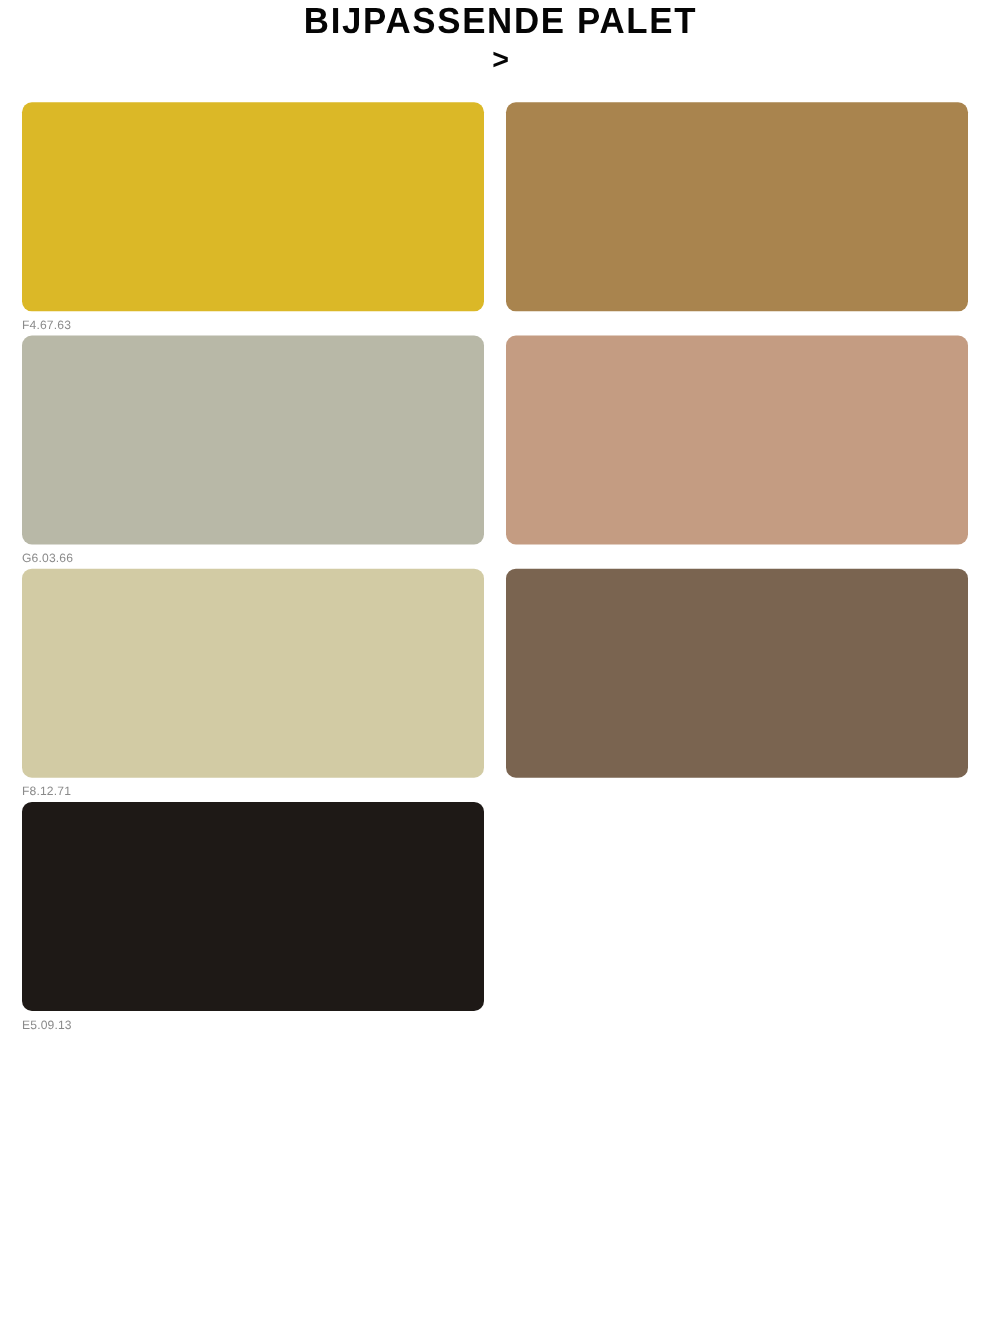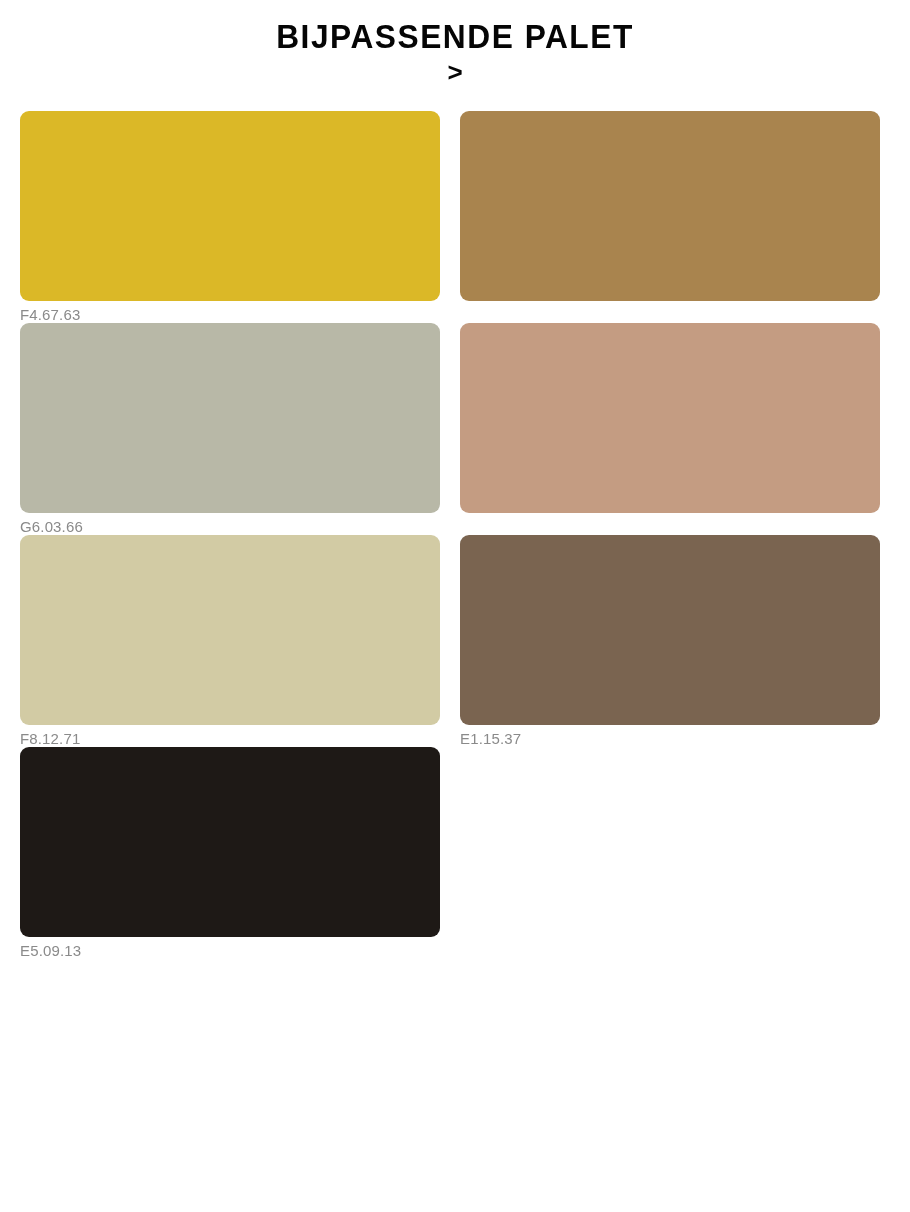--- a/index.html
+++ b/index.html
@@ -10,21 +10,20 @@
     width: 910px;
     height: 1212px;
     background: #ffffff;
     font-family: "Liberation Sans", sans-serif;
     overflow: hidden;
   }
 
   
   .header {
     width: 910px;
-    padding-top: 18px;
     text-align: center;
   }
   .palette-title {
     font-family: "Liberation Sans", sans-serif;
     font-weight: bold;
     font-size: 33px;
     line-height: 38px;
     letter-spacing: 1.6px;
     color: #050505;
     margin: 0;
@@ -59,21 +58,21 @@
     box-sizing: border-box;
   }
   .swatch-chip {
     width: 420px;
     height: 190px;
     border-radius: 9px;
     display: block;
   }
   .swatch-code {
     font-family: "Liberation Sans", sans-serif;
-    font-size: 15px;
+    font-size: 11px;
     line-height: 13px;
     color: #8a8a8a;
     padding-top: 7px;
     letter-spacing: 0.15px;
     display: block;
   }
 </style>
 </head>
 <body>
 
@@ -105,21 +104,20 @@
     <div class="swatch-chip" style="background-color: rgb(196, 156, 130);"></div>
   </div>
 
   <div class="swatch-cell">
     <div class="swatch-chip" style="background-color: rgb(210, 203, 164);"></div>
     <div class="swatch-code">F8.12.71</div>
   </div>
 
   <div class="swatch-cell">
     <div class="swatch-chip" style="background-color: rgb(122, 100, 80);"></div>
-    <div class="swatch-code">E1.15.37</div>
   </div>
 
   <div class="swatch-cell">
     <div class="swatch-chip" style="background-color: rgb(30, 25, 22);"></div>
     <div class="swatch-code">E5.09.13</div>
   </div>
 
 </div>
 
 </body></html>

